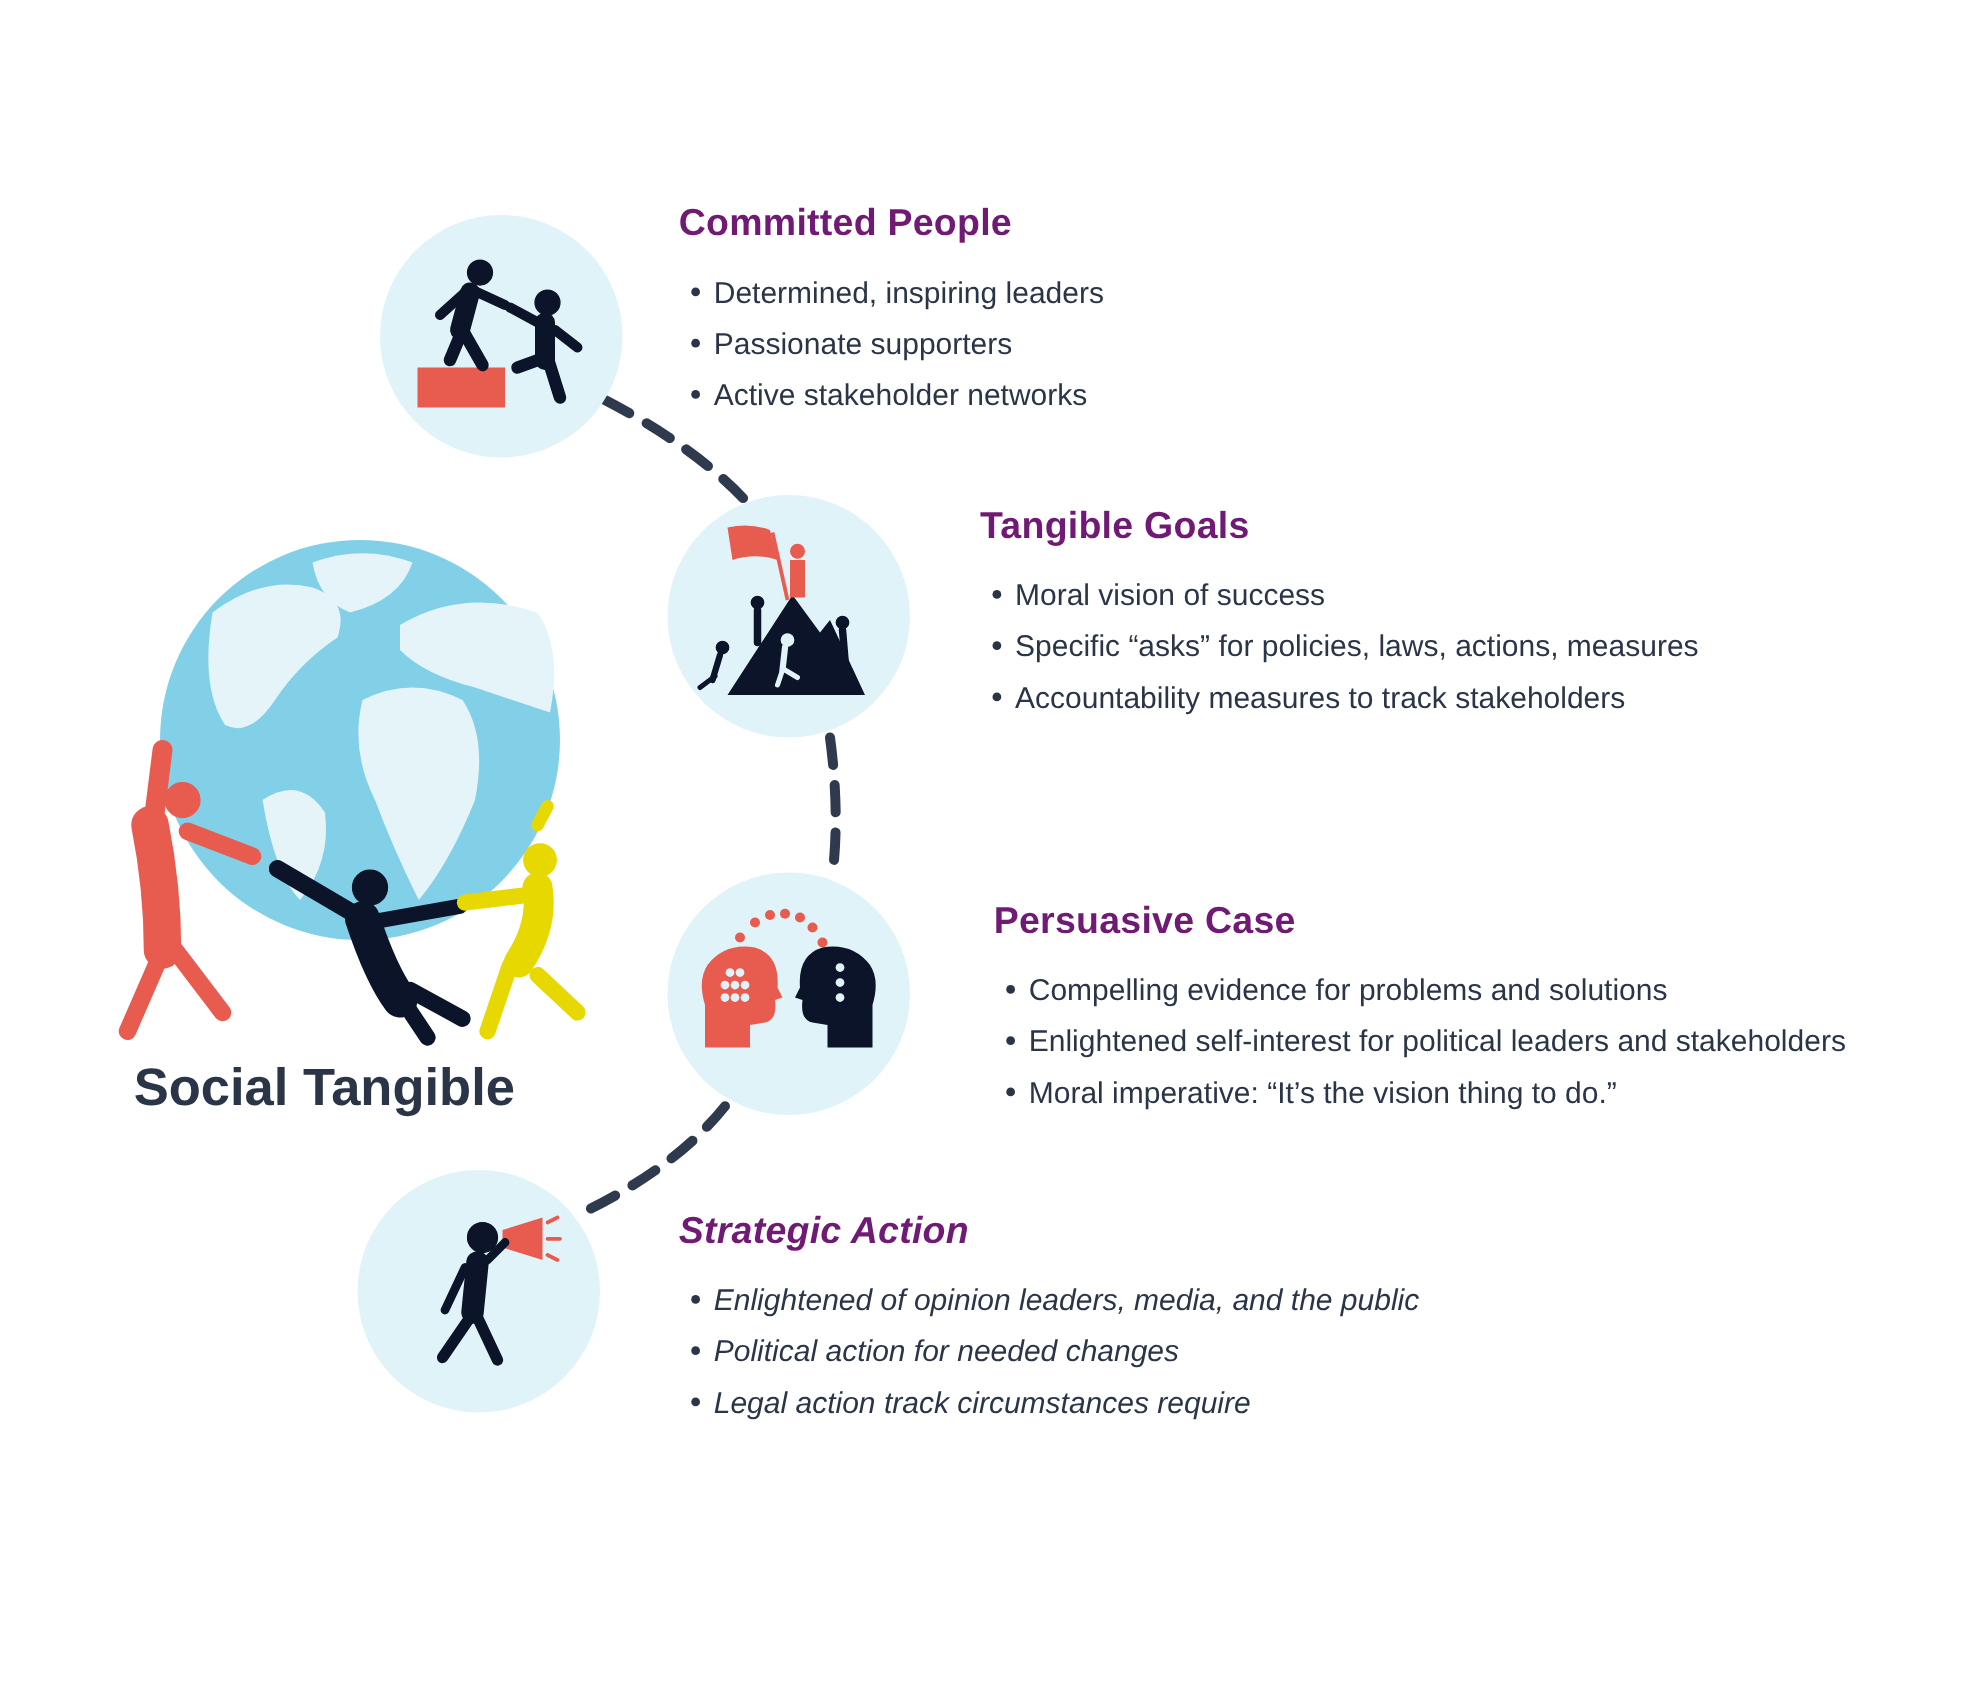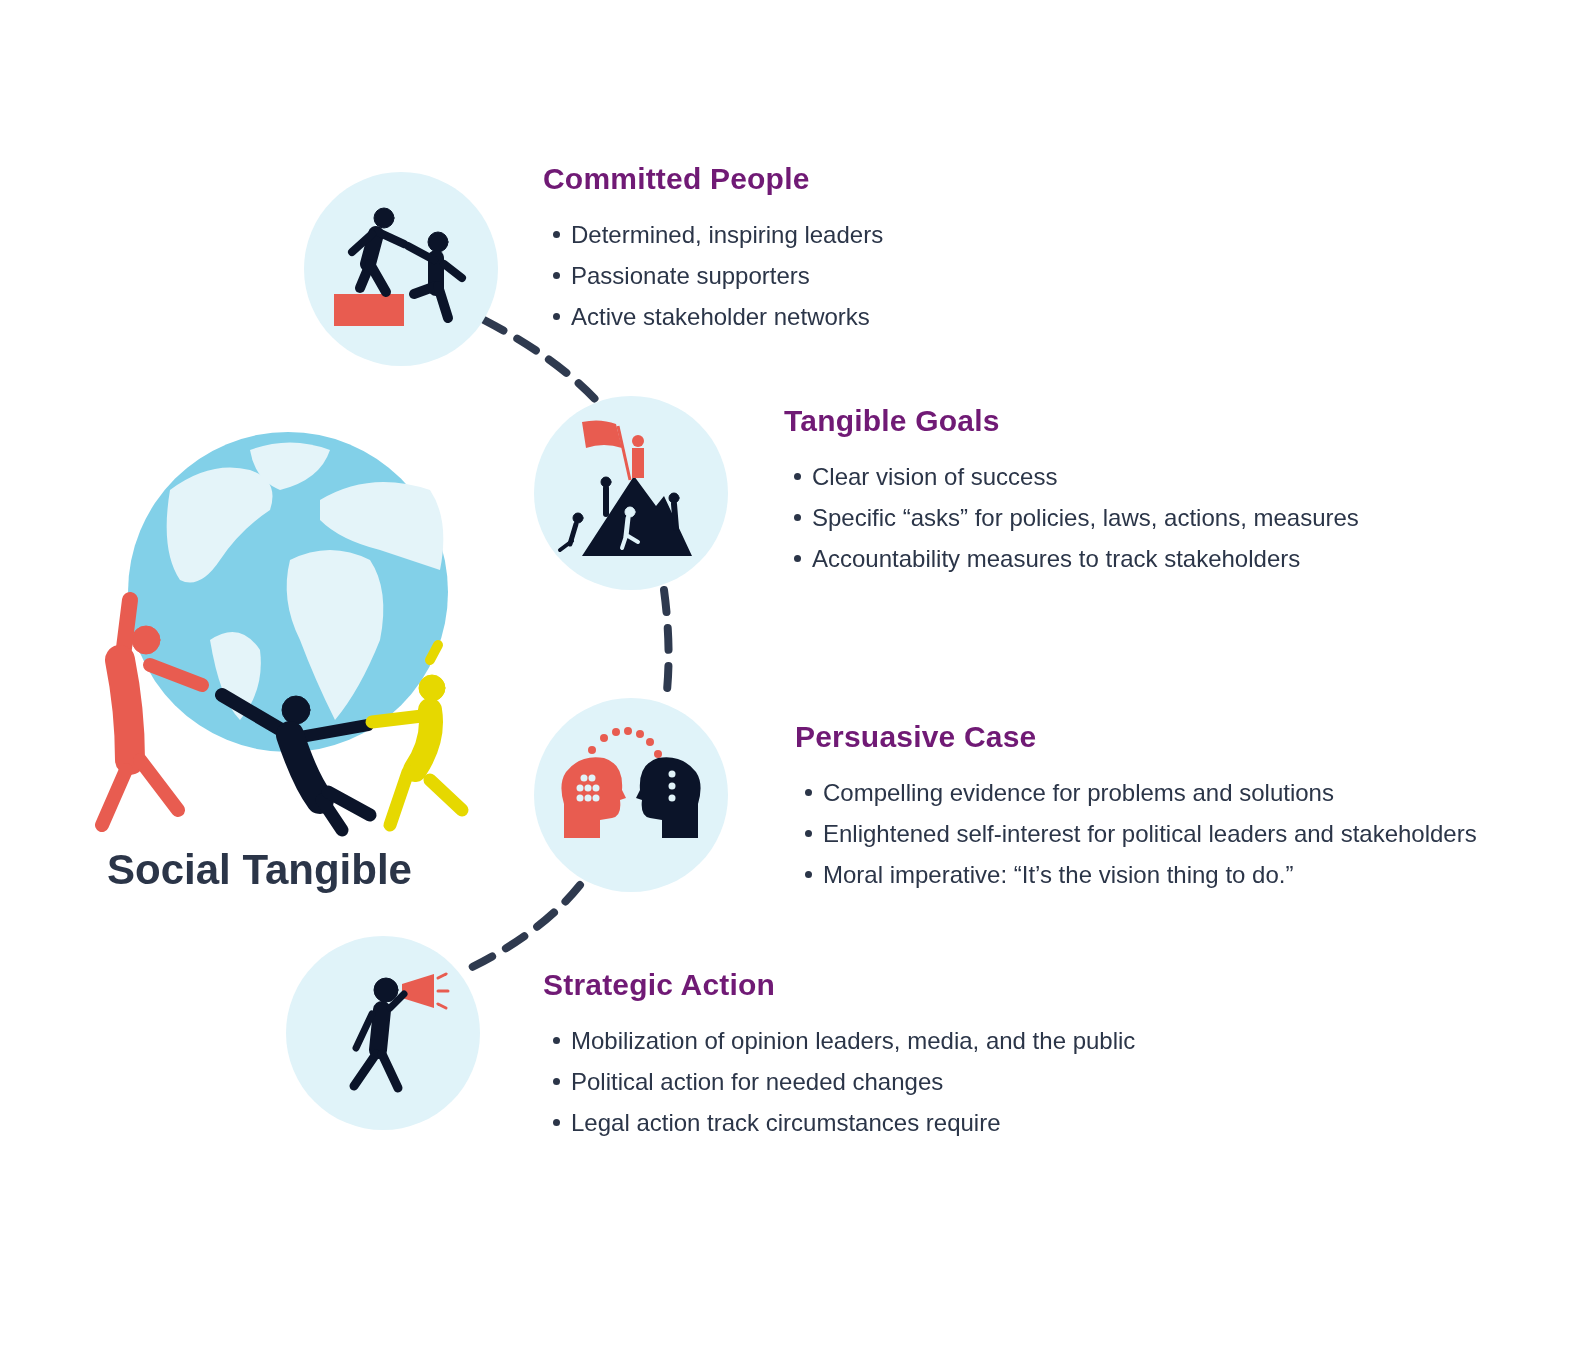--- a/index.html
+++ b/index.html
@@ -165,35 +165,35 @@
   <ul>
     <li><span class="dot"></span><span>Determined, inspiring leaders</span></li>
     <li><span class="dot"></span><span>Passionate supporters</span></li>
     <li><span class="dot"></span><span>Active stakeholder networks</span></li>
   </ul>
 </div>
 
 <div class="section" style="left:784px; top:404px;">
   <h2>Tangible Goals</h2>
   <ul>
-    <li><span class="dot"></span><span>Clear vision of success</span></li>
+    <li><span class="dot"></span><span>Moral vision of success</span></li>
     <li><span class="dot"></span><span>Specific “asks” for policies, laws, actions, measures</span></li>
     <li><span class="dot"></span><span>Accountability measures to track stakeholders</span></li>
   </ul>
 </div>
 
 <div class="section" style="left:795px; top:720px;">
   <h2>Persuasive Case</h2>
   <ul>
     <li><span class="dot"></span><span>Compelling evidence for problems and solutions</span></li>
     <li><span class="dot"></span><span>Enlightened self-interest for political leaders and stakeholders</span></li>
     <li><span class="dot"></span><span>Moral imperative: “It’s the vision thing to do.”</span></li>
   </ul>
 </div>
 
-<div class="section" style="left:543px; top:968px;">
+<div class="section" style="left:543px; top:968px;font-style:italic;">
   <h2>Strategic Action</h2>
   <ul>
-    <li><span class="dot"></span><span>Mobilization of opinion leaders, media, and the public</span></li>
+    <li><span class="dot"></span><span>Enlightened of opinion leaders, media, and the public</span></li>
     <li><span class="dot"></span><span>Political action for needed changes</span></li>
     <li><span class="dot"></span><span>Legal action track circumstances require</span></li>
   </ul>
 </div>
 
 </body></html>

